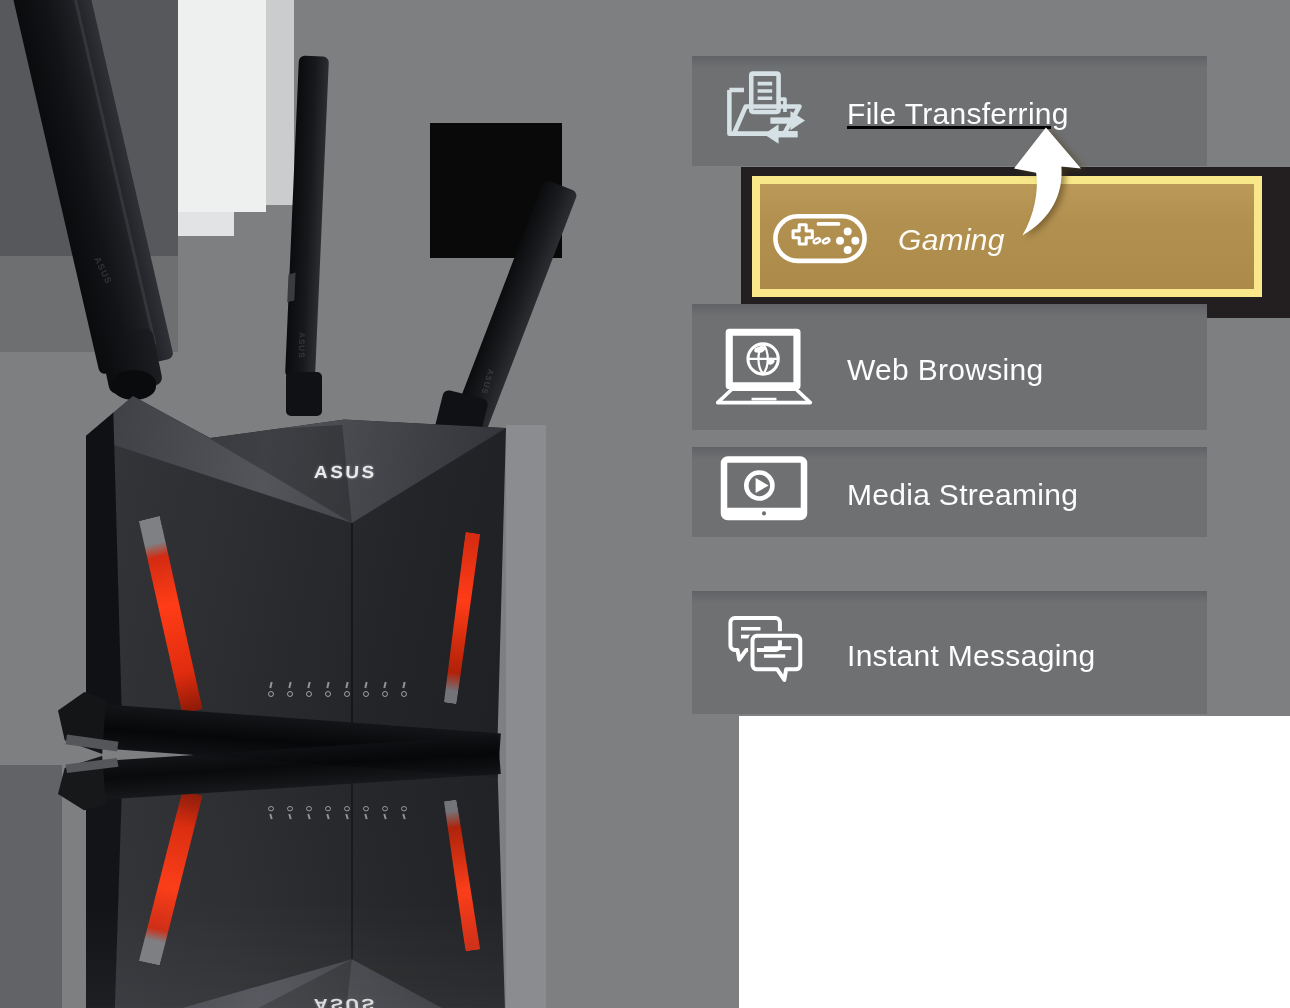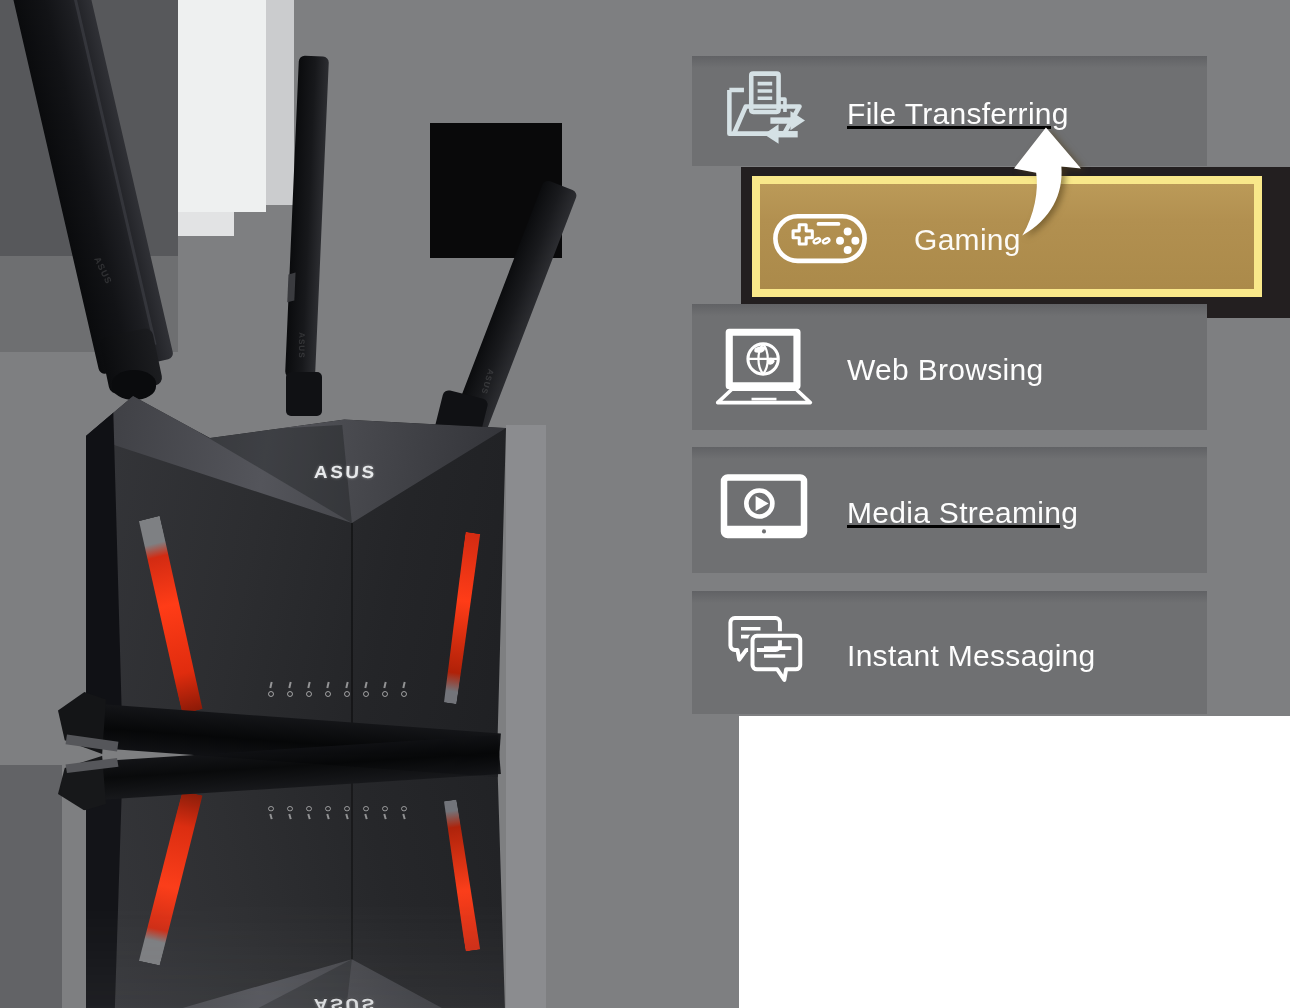--- a/index.html
+++ b/index.html
@@ -72,28 +72,28 @@
   .foot{left:58px;top:692px;width:48px;height:62px;background:#141517;
       clip-path:polygon(0 30%,55% 0,100% 12%,92% 100%,14% 78%);}
   .foot-hl{left:66px;top:738px;width:52px;height:10px;background:#55565a;transform:rotate(8deg);}
 
   
   .shadow-rect{left:741px;top:167px;width:549px;height:151px;background:#231f20;}
   .row{left:692px;width:515px;background:linear-gradient(to bottom,#616265 0,#6f7072 12px);
       display:flex;align-items:center;padding-left:22px;}
   .r1{top:56px;height:110px;text-decoration:underline;}
   .r3{top:304px;height:126px;}
-  .r4{top:447px;height:126px;text-decoration:underline;}
+  .r4{top:447px;height:90px;}
   .r5{top:591px;height:123px;}
   .icon-box{width:100px;flex:none;display:flex;justify-content:center;align-items:center;}
   .row-label{margin-left:33px;padding-top:6px;font-size:30px;font-weight:300;letter-spacing:.3px;color:#fdfdfd;}
   .gold{left:752px;top:176px;width:510px;height:121px;border:8px solid #f9e88a;
       background:linear-gradient(to bottom,#bb9a58,#b29050 35%,#ab8a4a);
       display:flex;align-items:center;padding-left:10px;}
-  .gold .row-label{margin-left:44px;color:#fcfaf5;}
+  .gold .row-label{margin-left:28px;color:#fcfaf5;font-style:italic;}
   .arrow-wrap{left:1014px;top:126px;width:68px;height:112px;
       filter:drop-shadow(4px 2px 3px rgba(80,62,25,.55));}
 </style>
 </head>
 <body>
 
 <div class="canvas">
 
   <div class="abs patch-dark-left"></div>
   <div class="abs patch-dark-left2"></div>

